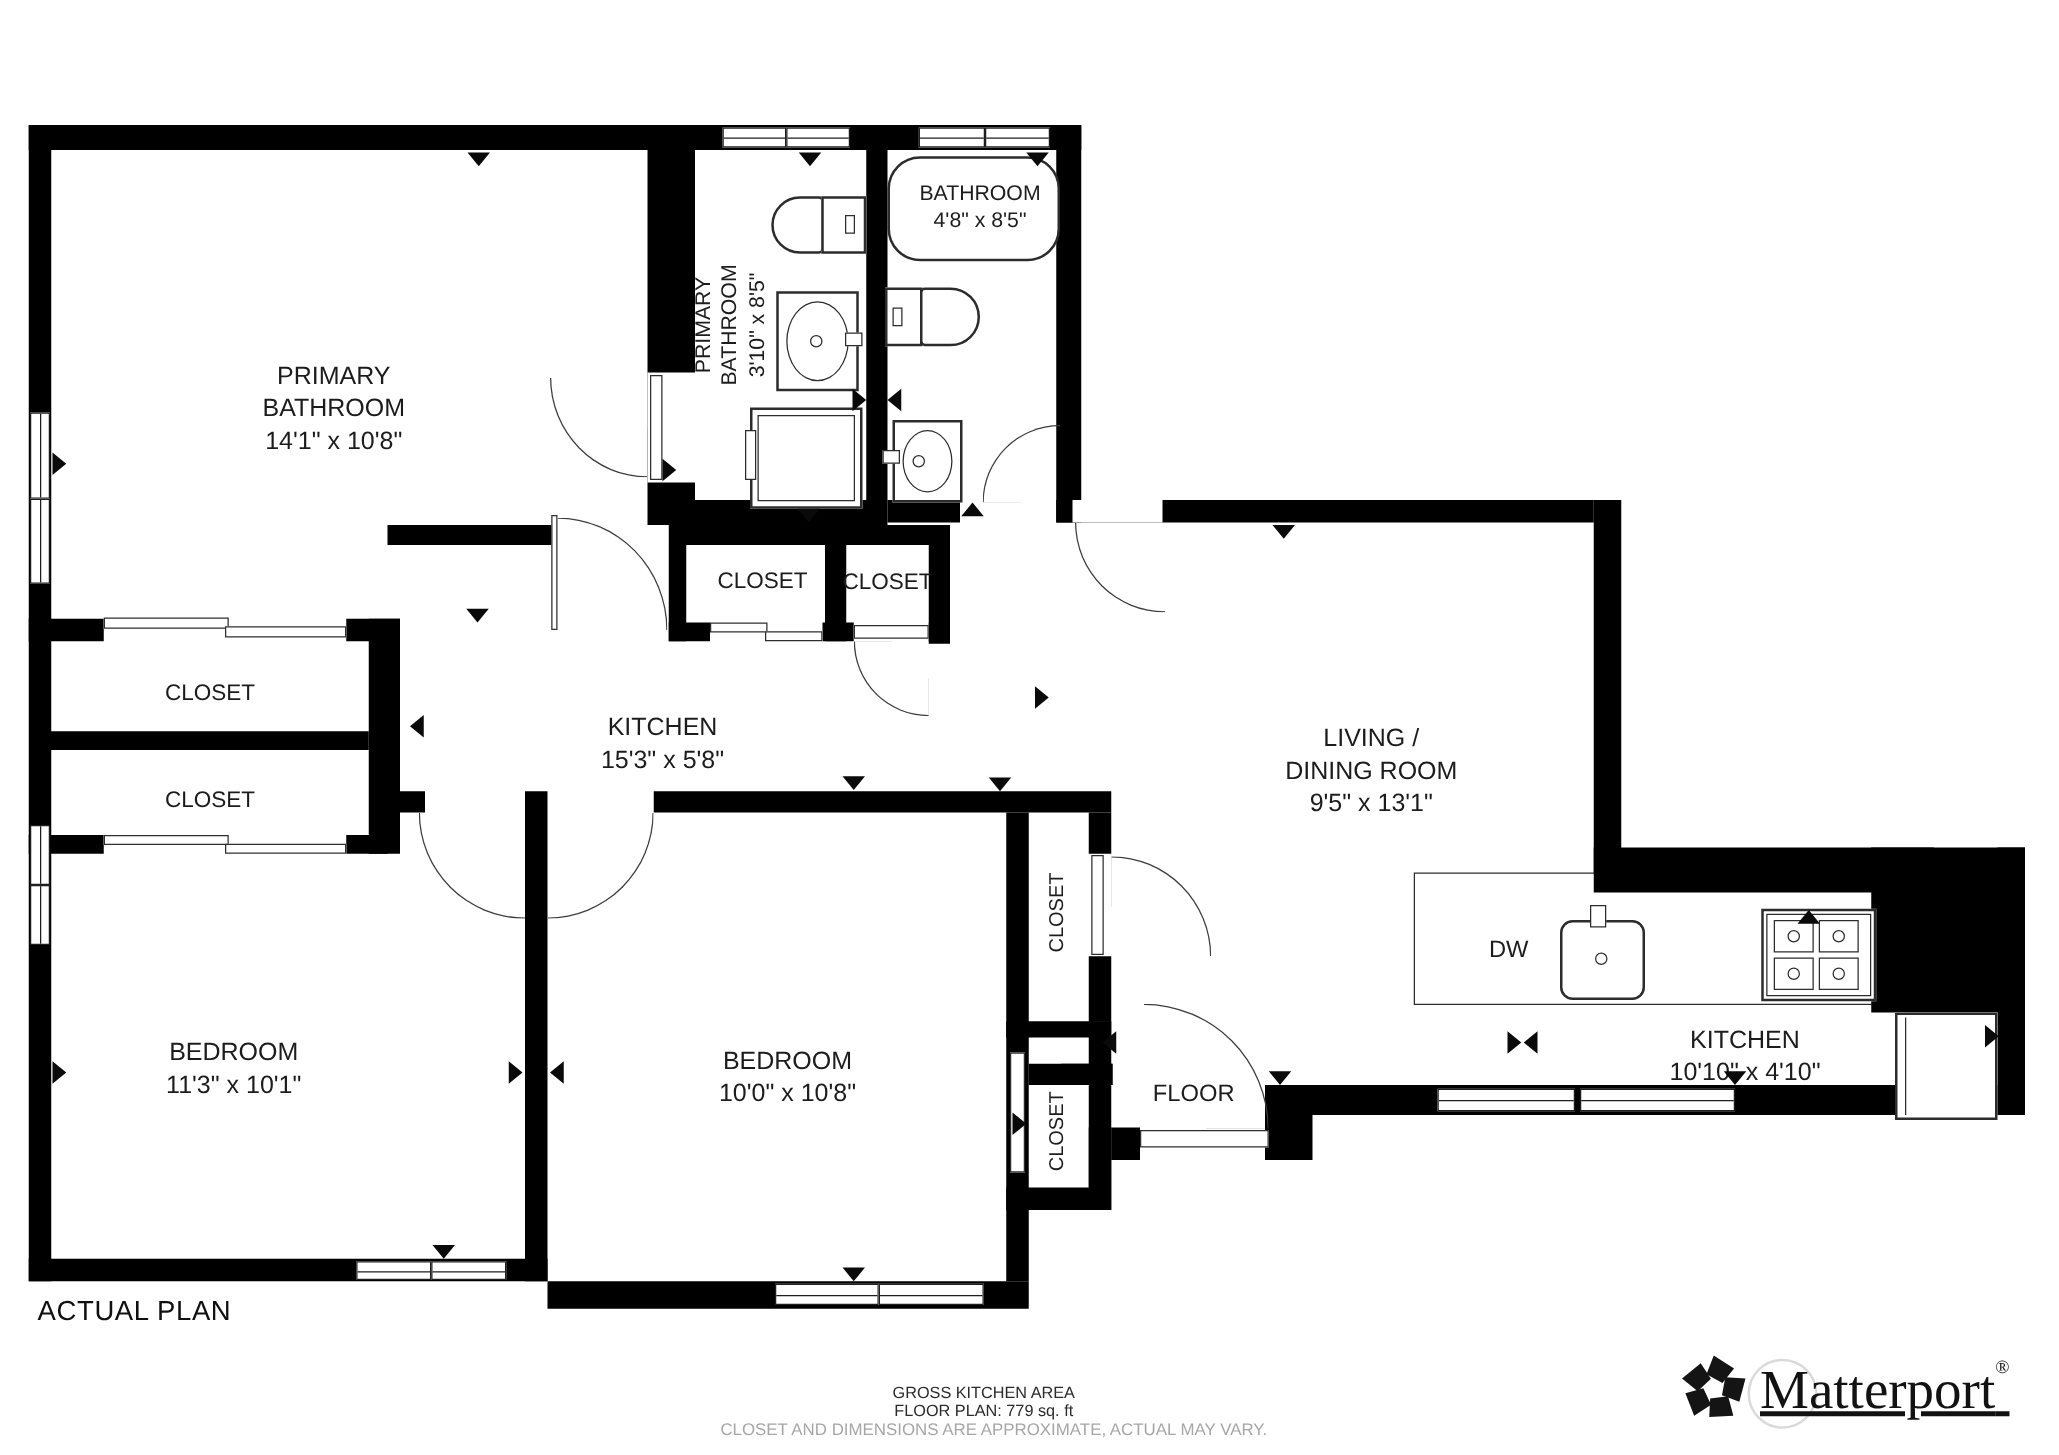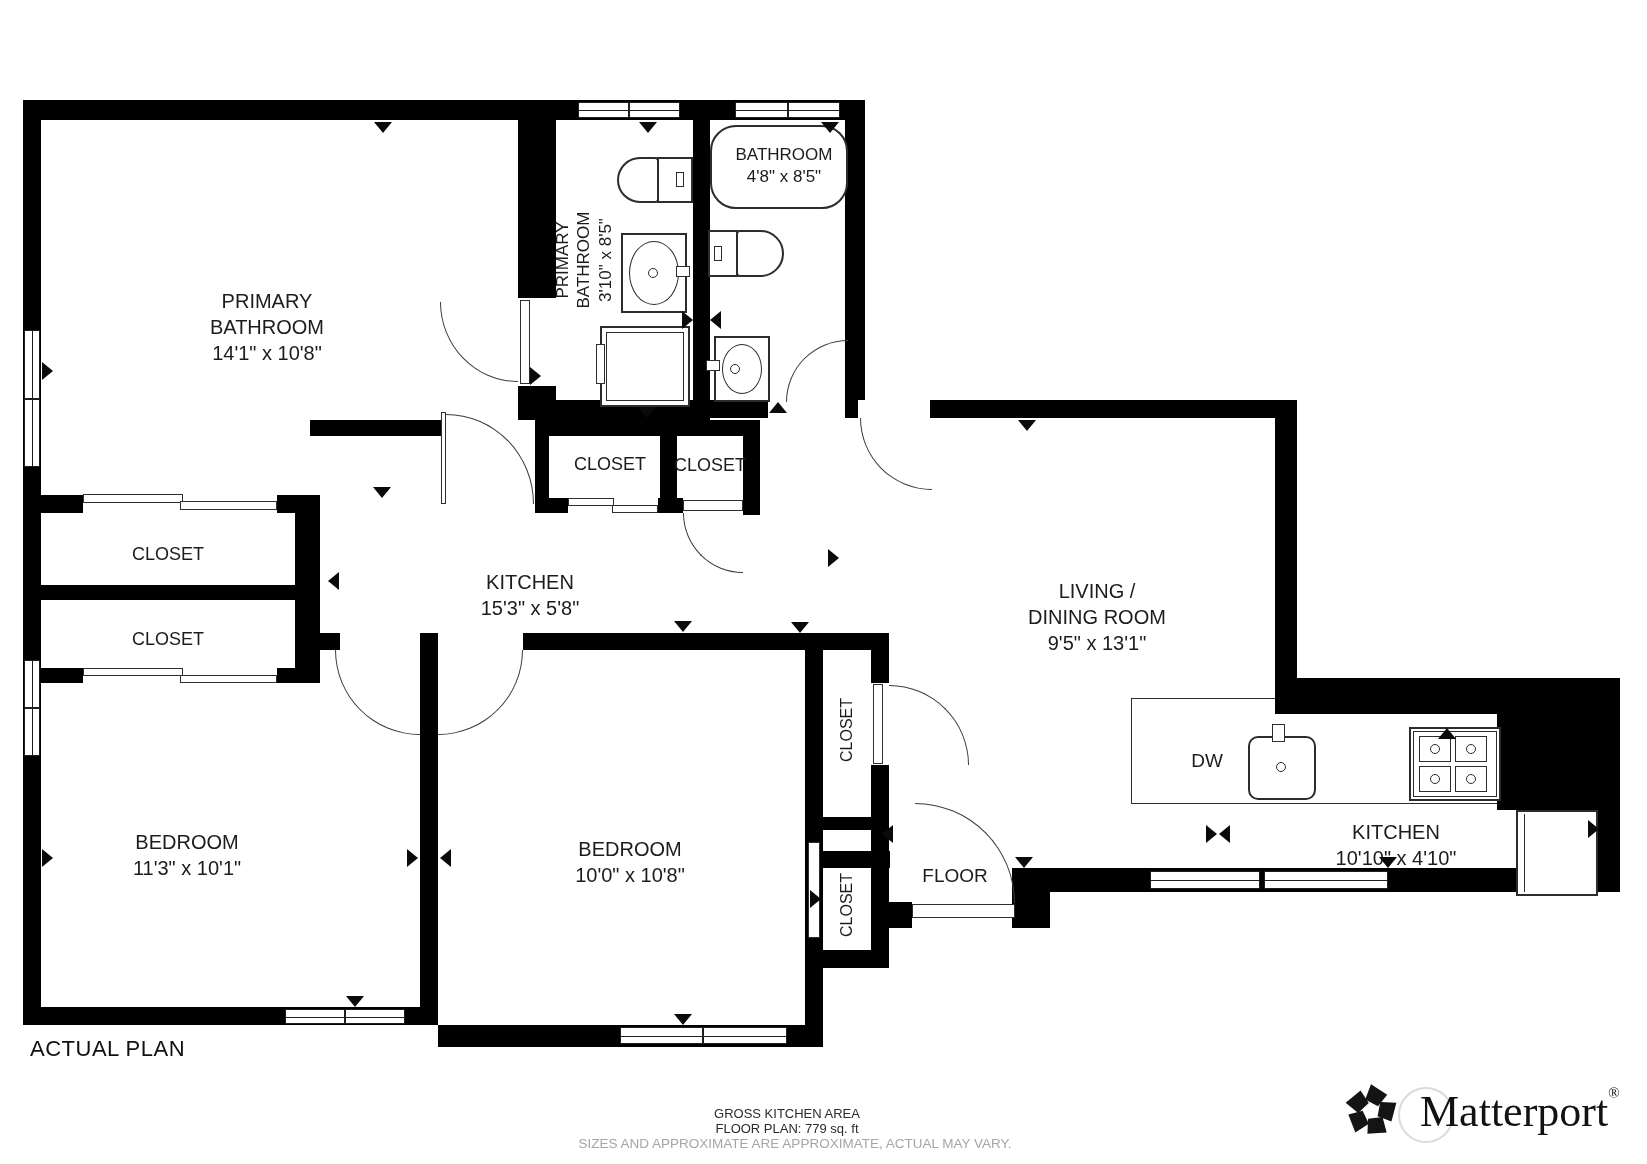--- a/index.html
+++ b/index.html
@@ -26,21 +26,21 @@
   .lbl.vert{transform:translate(-50%,-50%) rotate(-90deg);}
   .s20{font-size:20px;} .s18{font-size:18px;} .s17{font-size:17px;} .s16{font-size:16px;} .s19{font-size:19px;}
   .mkd,.mku,.mkl,.mkr{position:absolute;width:0;height:0;}
   .mkd{border-left:9px solid transparent;border-right:9px solid transparent;border-top:11px solid #0a0a0a;}
   .mku{border-left:9px solid transparent;border-right:9px solid transparent;border-bottom:11px solid #0a0a0a;}
   .mkr{border-top:9px solid transparent;border-bottom:9px solid transparent;border-left:11px solid #0a0a0a;}
   .mkl{border-top:9px solid transparent;border-bottom:9px solid transparent;border-right:11px solid #0a0a0a;}
   .foot{position:absolute;text-align:center;transform:translateX(-50%);color:#2b2b2b;}
   .title{position:absolute;font-size:22px;color:#101010;letter-spacing:0.5px;}
   .brand{position:absolute;display:flex;align-items:center;}
-  .brand-text{font-family:"Liberation Serif",serif;font-size:44px;color:#121212;margin-left:20px;}
+  .brand-text{font-family:"Liberation Serif",serif;font-size:44px;color:#121212;margin-left:8px;text-decoration:underline;}
   .brand-reg{font-family:"Liberation Serif",serif;font-size:15px;color:#121212;vertical-align:28px;}
   .logo-circle{position:absolute;width:56px;height:56px;border:2px solid #dadada;border-radius:50%;box-sizing:border-box;}
 </style>
 </head>
 <body>
 
 <div class="stage">
 
   <div class="w" style="left:23px;top:100px;width:842px;height:20px"></div>
   <div class="w" style="left:23px;top:100px;width:18px;height:925px"></div>
@@ -266,21 +266,21 @@
   <div class="mkl" style="left:1219px;top:825px"></div>
   <div class="mku" style="left:1438px;top:728px"></div>
   <div class="mkd" style="left:1015px;top:857px"></div>
   <div class="mkd" style="left:1379px;top:857px"></div>
   <div class="mkr" style="left:1588px;top:820px"></div>
 
   <div class="title" style="left:30px;top:1036px">ACTUAL PLAN</div>
 
   <div class="foot" style="left:787px;top:1106px;font-size:13px">GROSS KITCHEN AREA</div>
   <div class="foot" style="left:787px;top:1121px;font-size:13px">FLOOR PLAN: 779 sq. ft</div>
-  <div class="foot" style="left:795px;top:1136px;font-size:13.5px;color:#a6a6a6">SIZES AND APPROXIMATE ARE APPROXIMATE, ACTUAL MAY VARY.</div>
+  <div class="foot" style="left:795px;top:1136px;font-size:13.5px;color:#a6a6a6">CLOSET AND DIMENSIONS ARE APPROXIMATE, ACTUAL MAY VARY.</div>
 
   <div class="logo-circle" style="left:1398px;top:1087px"></div>
   <div class="brand" style="left:1342px;top:1082px">
     <svg width="58" height="58" viewBox="0 0 100 100">
       <g fill="#141414">
         <polygon points="50,4 78,22 62,42 40,30" transform="rotate(0 50 50)"></polygon>
         <polygon points="50,4 78,22 62,42 40,30" transform="rotate(72 50 50)"></polygon>
         <polygon points="50,4 78,22 62,42 40,30" transform="rotate(144 50 50)"></polygon>
         <polygon points="50,4 78,22 62,42 40,30" transform="rotate(216 50 50)"></polygon>
         <polygon points="50,4 78,22 62,42 40,30" transform="rotate(288 50 50)"></polygon>

